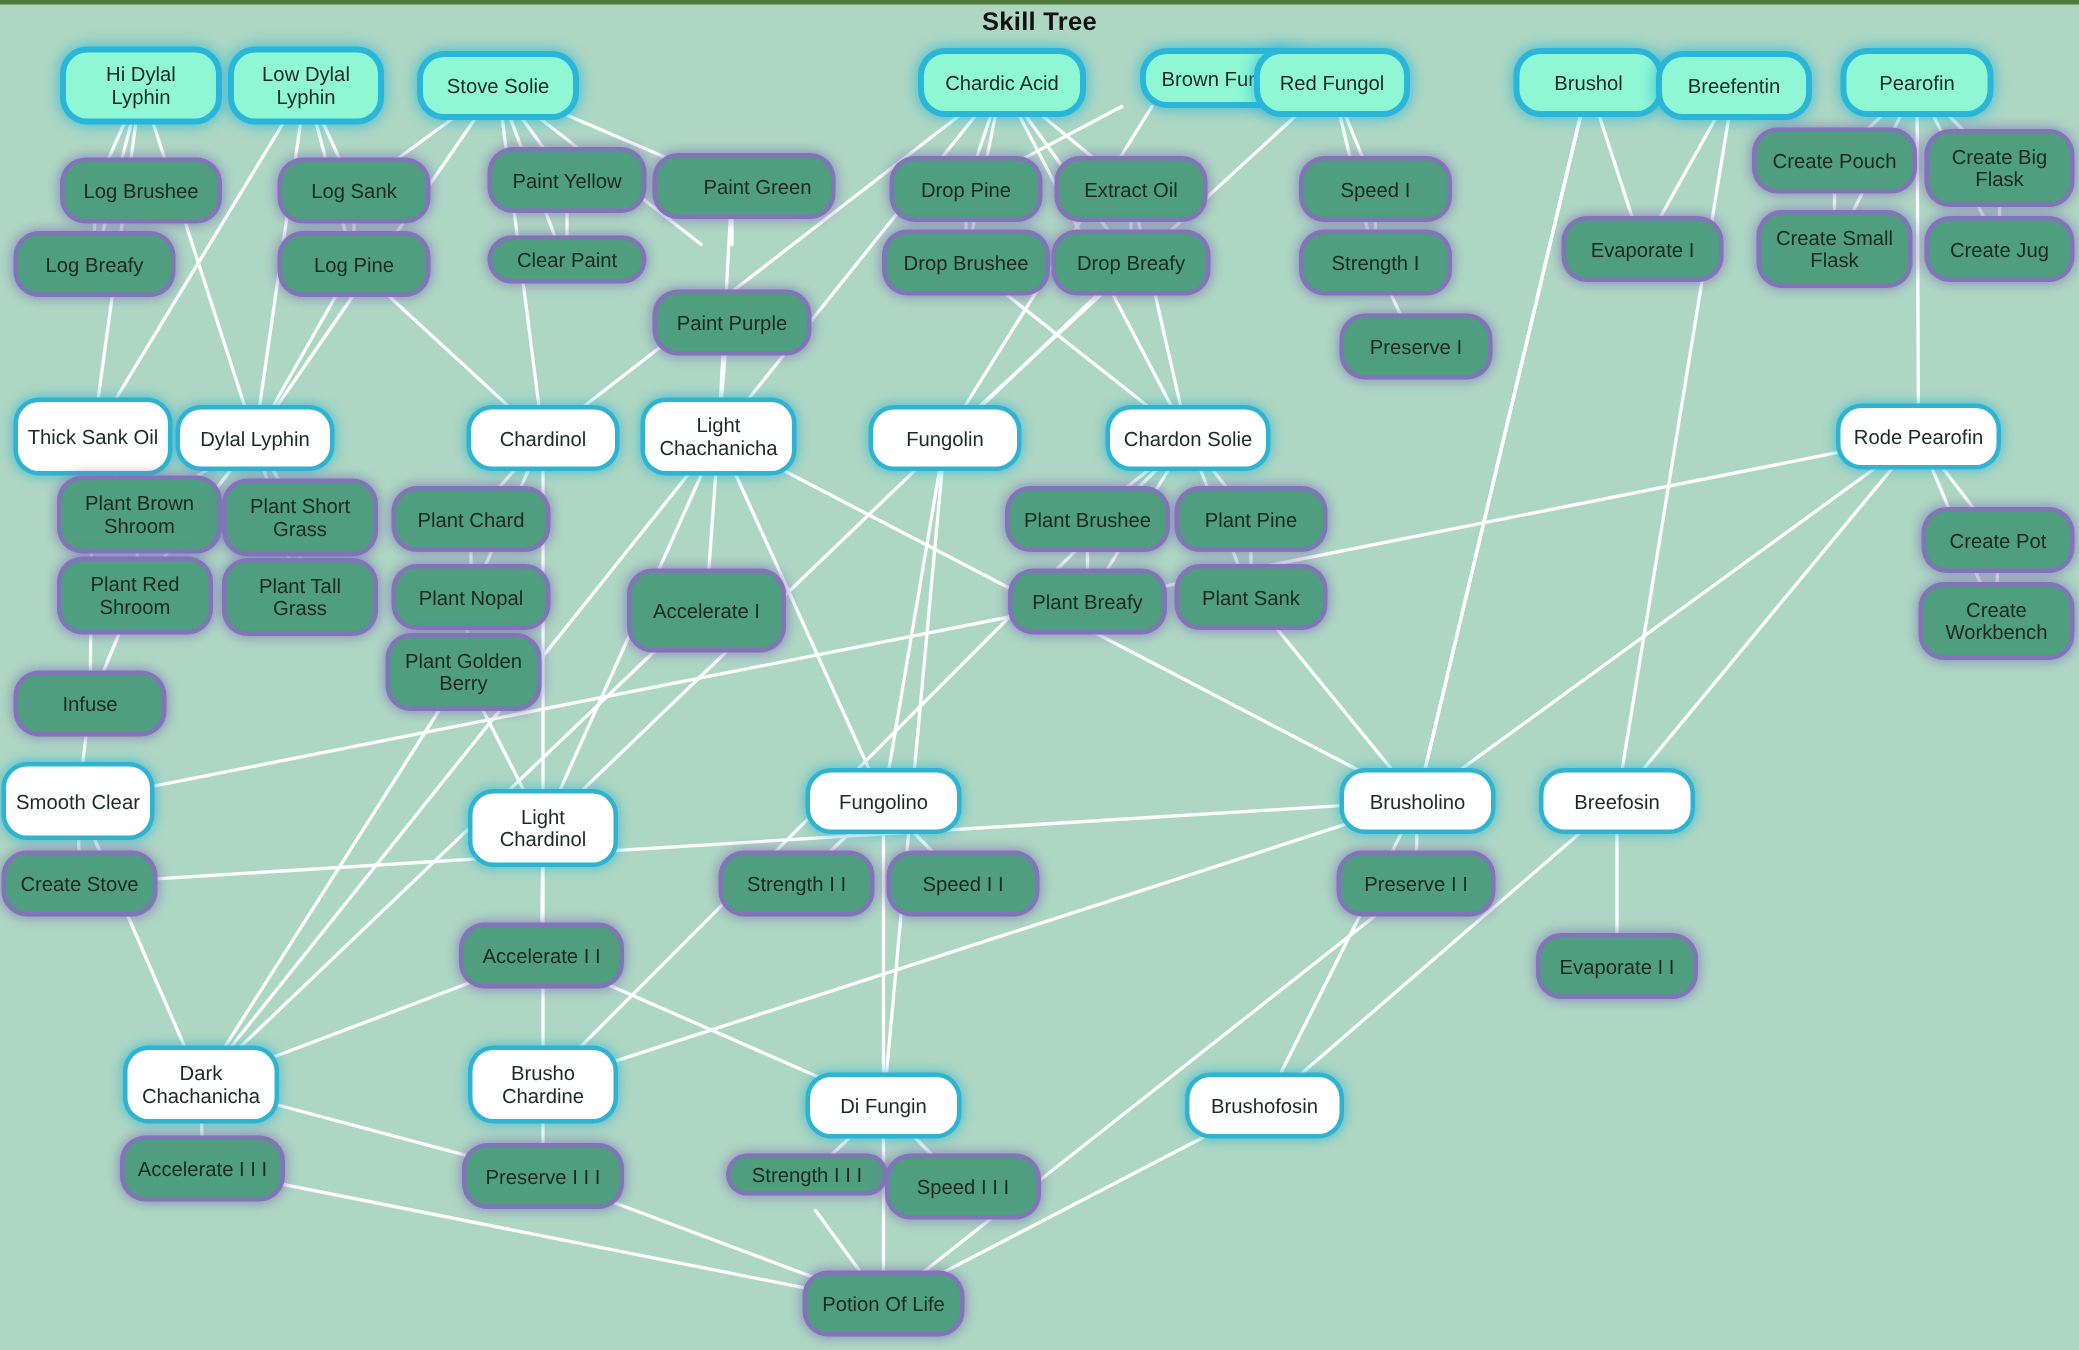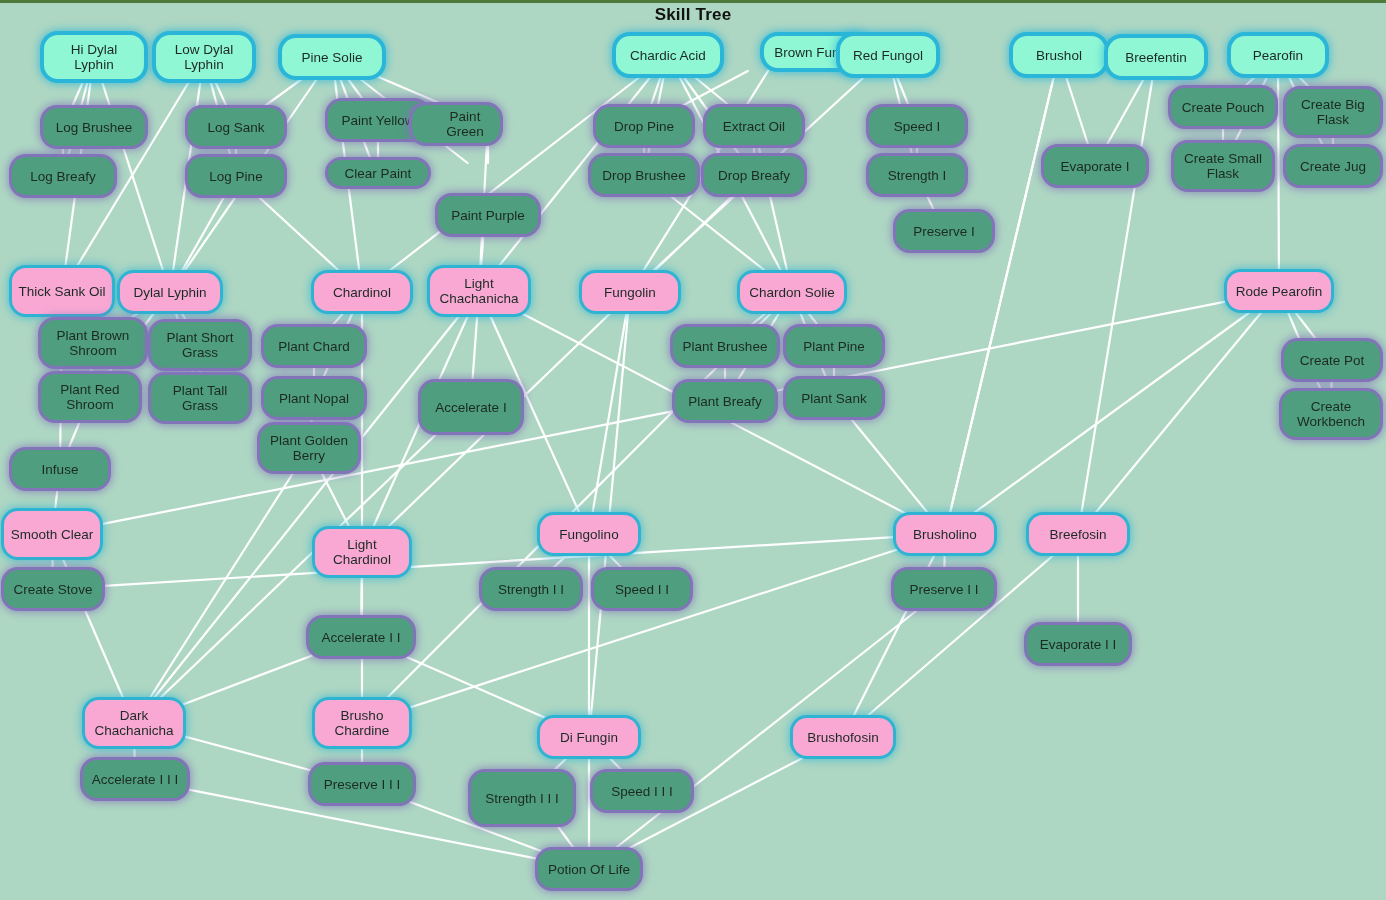--- a/index.html
+++ b/index.html
@@ -36,21 +36,21 @@
     padding:2px 6px;
     user-select:none;
   }
   
   .t0{
     background:#8ff7d4;
     box-shadow:0 0 0 4px #29b6d8, 0 0 9px 5px rgba(41,182,216,.75);
   }
   
   .t1{
-    background:#f9a8d4;
+    background:#ffffff;
     box-shadow:0 0 0 3px #2fb3d2, 0 0 8px 4px rgba(47,179,210,.7);
   }
   
   .t2{
     background:#4f9e7f;
     box-shadow:0 0 0 3px #8274b8, 0 0 8px 4px rgba(130,116,184,.75);
   }
   .edge{stroke:#ffffff;stroke-width:2.2;stroke-linecap:round;}
 </style>
 </head>
@@ -182,21 +182,21 @@
       <line x1="923.7142857142857" y1="605" x2="609.2857142857143" y2="853" class="edge"></line>
       <line x1="181" y1="788.1189427312776" x2="544" y2="860.079295154185" class="edge"></line>
     </svg>
 <div class="node t0" style="left: 44px; top: 35px; width: 100px; height: 44px;">
       <span>Hi Dylal Lyphin</span>
     </div>
     <div class="node t0" style="left: 156px; top: 35px; width: 96px; height: 44px;">
       <span>Low Dylal Lyphin</span>
     </div>
     <div class="node t0" style="left: 282px; top: 38px; width: 100px; height: 38px;">
-      <span>Pine Solie</span>
+      <span>Stove Solie</span>
     </div>
     <div class="node t0" style="left: 616px; top: 36px; width: 104px; height: 38px;">
       <span>Chardic Acid</span>
     </div>
     <div class="node t0" style="left: 764px; top: 36px; width: 104px; height: 32px;">
       <span>Brown Fungol</span>
     </div>
     <div class="node t0" style="left: 840px; top: 36px; width: 96px; height: 38px;">
       <span>Red Fungol</span>
     </div>
@@ -220,21 +220,21 @@
     </div>
     <div class="node t2" style="left: 188px; top: 157px; width: 96px; height: 38px;">
       <span>Log Pine</span>
     </div>
     <div class="node t2" style="left: 328px; top: 101px; width: 100px; height: 38px;">
       <span>Paint Yellow</span>
     </div>
     <div class="node t2" style="left: 328px; top: 160px; width: 100px; height: 26px;">
       <span>Clear Paint</span>
     </div>
-    <div class="node t2" style="left: 412px; top: 105px; width: 88px; height: 38px; padding-left: 24px;">
+    <div class="node t2" style="left: 438px; top: 105px; width: 116px; height: 38px; padding-left: 24px;">
       <span>Paint Green</span>
     </div>
     <div class="node t2" style="left: 438px; top: 160px; width: 100px; height: 38px; margin-top: 36px;">
       <span>Paint Purple</span>
     </div>
     <div class="node t2" style="left: 596px; top: 107px; width: 96px; height: 38px;">
       <span>Drop Pine</span>
     </div>
     <div class="node t2" style="left: 591px; top: 156px; width: 106px; height: 38px;">
       <span>Drop Brushee</span>
@@ -379,21 +379,21 @@
     </div>
     <div class="node t2" style="left: 311px; top: 765px; width: 102px; height: 38px;">
       <span>Preserve I I I</span>
     </div>
     <div class="node t1" style="left: 540px; top: 718px; width: 98px; height: 38px;">
       <span>Di Fungin</span>
     </div>
     <div class="node t1" style="left: 793px; top: 718px; width: 100px; height: 38px;">
       <span>Brushofosin</span>
     </div>
-    <div class="node t2" style="left: 471px; top: 772px; width: 102px; height: 52px; border-radius: 14px;">
+    <div class="node t2" style="left: 487px; top: 772px; width: 102px; height: 22px; border-radius: 14px;">
       <span>Strength I I I</span>
     </div>
     <div class="node t2" style="left: 593px; top: 772px; width: 98px; height: 38px;">
       <span>Speed I I I</span>
     </div>
     <div class="node t2" style="left: 538px; top: 850px; width: 102px; height: 38px;">
       <span>Potion Of Life</span>
     </div>
   </div>
 

